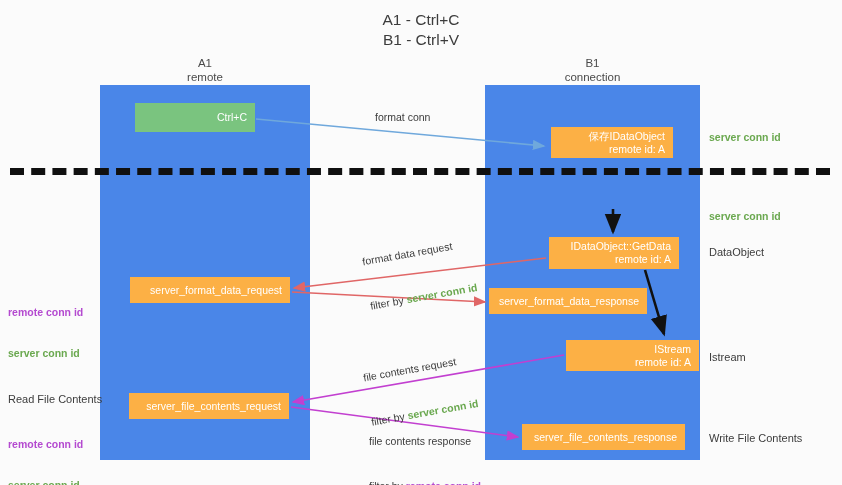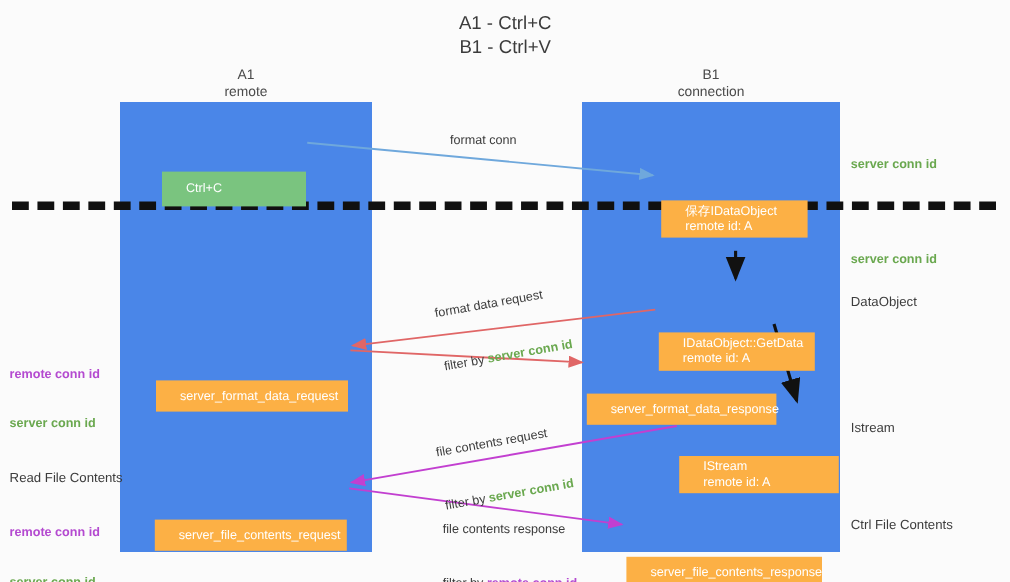--- a/index.html
+++ b/index.html
@@ -57,29 +57,28 @@
     left: 10px; top: 168px;
     width: 820px; height: 0;
     border-top: 7px dashed #101010;
   }
 
   
   .node {
     box-sizing: border-box;
     display: flex;
     flex-direction: column;
-    align-items: flex-start;
+    align-items: flex-end;
     justify-content: center;
     color: #ffffff;
     font-size: 10.5px;
     line-height: 13px;
     text-align: center;
     white-space: pre;
-    padding: 2px 20px;
-    margin-top: 40px;
+    padding: 2px 8px;
   }
   .node.green  { background: #7ac47f; }
   .node.orange { background: #fcb045; }
   .node .l2 { font-size: 10.5px; }
 
   #n-ctrlc   { left: 135px; top: 103px; width: 120px; height: 29px; }
   #n-save    { left: 551px; top: 127px; width: 122px; height: 31px; }
   #n-ctrlv   { left: 554px; top: 180px; width: 118px; height: 28px; }
   #n-getdata { left: 549px; top: 237px; width: 130px; height: 32px; }
   #n-istream { left: 566px; top: 340px; width: 133px; height: 31px; }
@@ -247,21 +246,21 @@
   <div class="abs edge-label" id="el-fcresp">
     <span class="tilt">file contents response</span>
     <span class="tilt"><span>filter by </span><span class="conn-purple">remote conn id</span></span>
   </div>
 
   <div class="abs conn-stack conn-green" id="sc-top">server conn id</div>
   <div class="abs conn-stack conn-green" id="sc-mid">server conn id</div>
 
   <div class="abs side-note" id="note-dataobject">DataObject</div>
   <div class="abs side-note" id="note-istream">Istream</div>
-  <div class="abs side-note" id="note-writefile">Ctrl File Contents</div>
+  <div class="abs side-note" id="note-writefile">Write File Contents</div>
 
   <div class="abs side-note" id="note-readfile">Read File Contents</div>
 
   <div class="abs conn-stack" id="cc-left-1">
     <div class="conn-purple">remote conn id</div>
     <div class="conn-green">server conn id</div>
   </div>
 
   <div class="abs conn-stack" id="cc-left-2">
     <div class="conn-purple">remote conn id</div>

